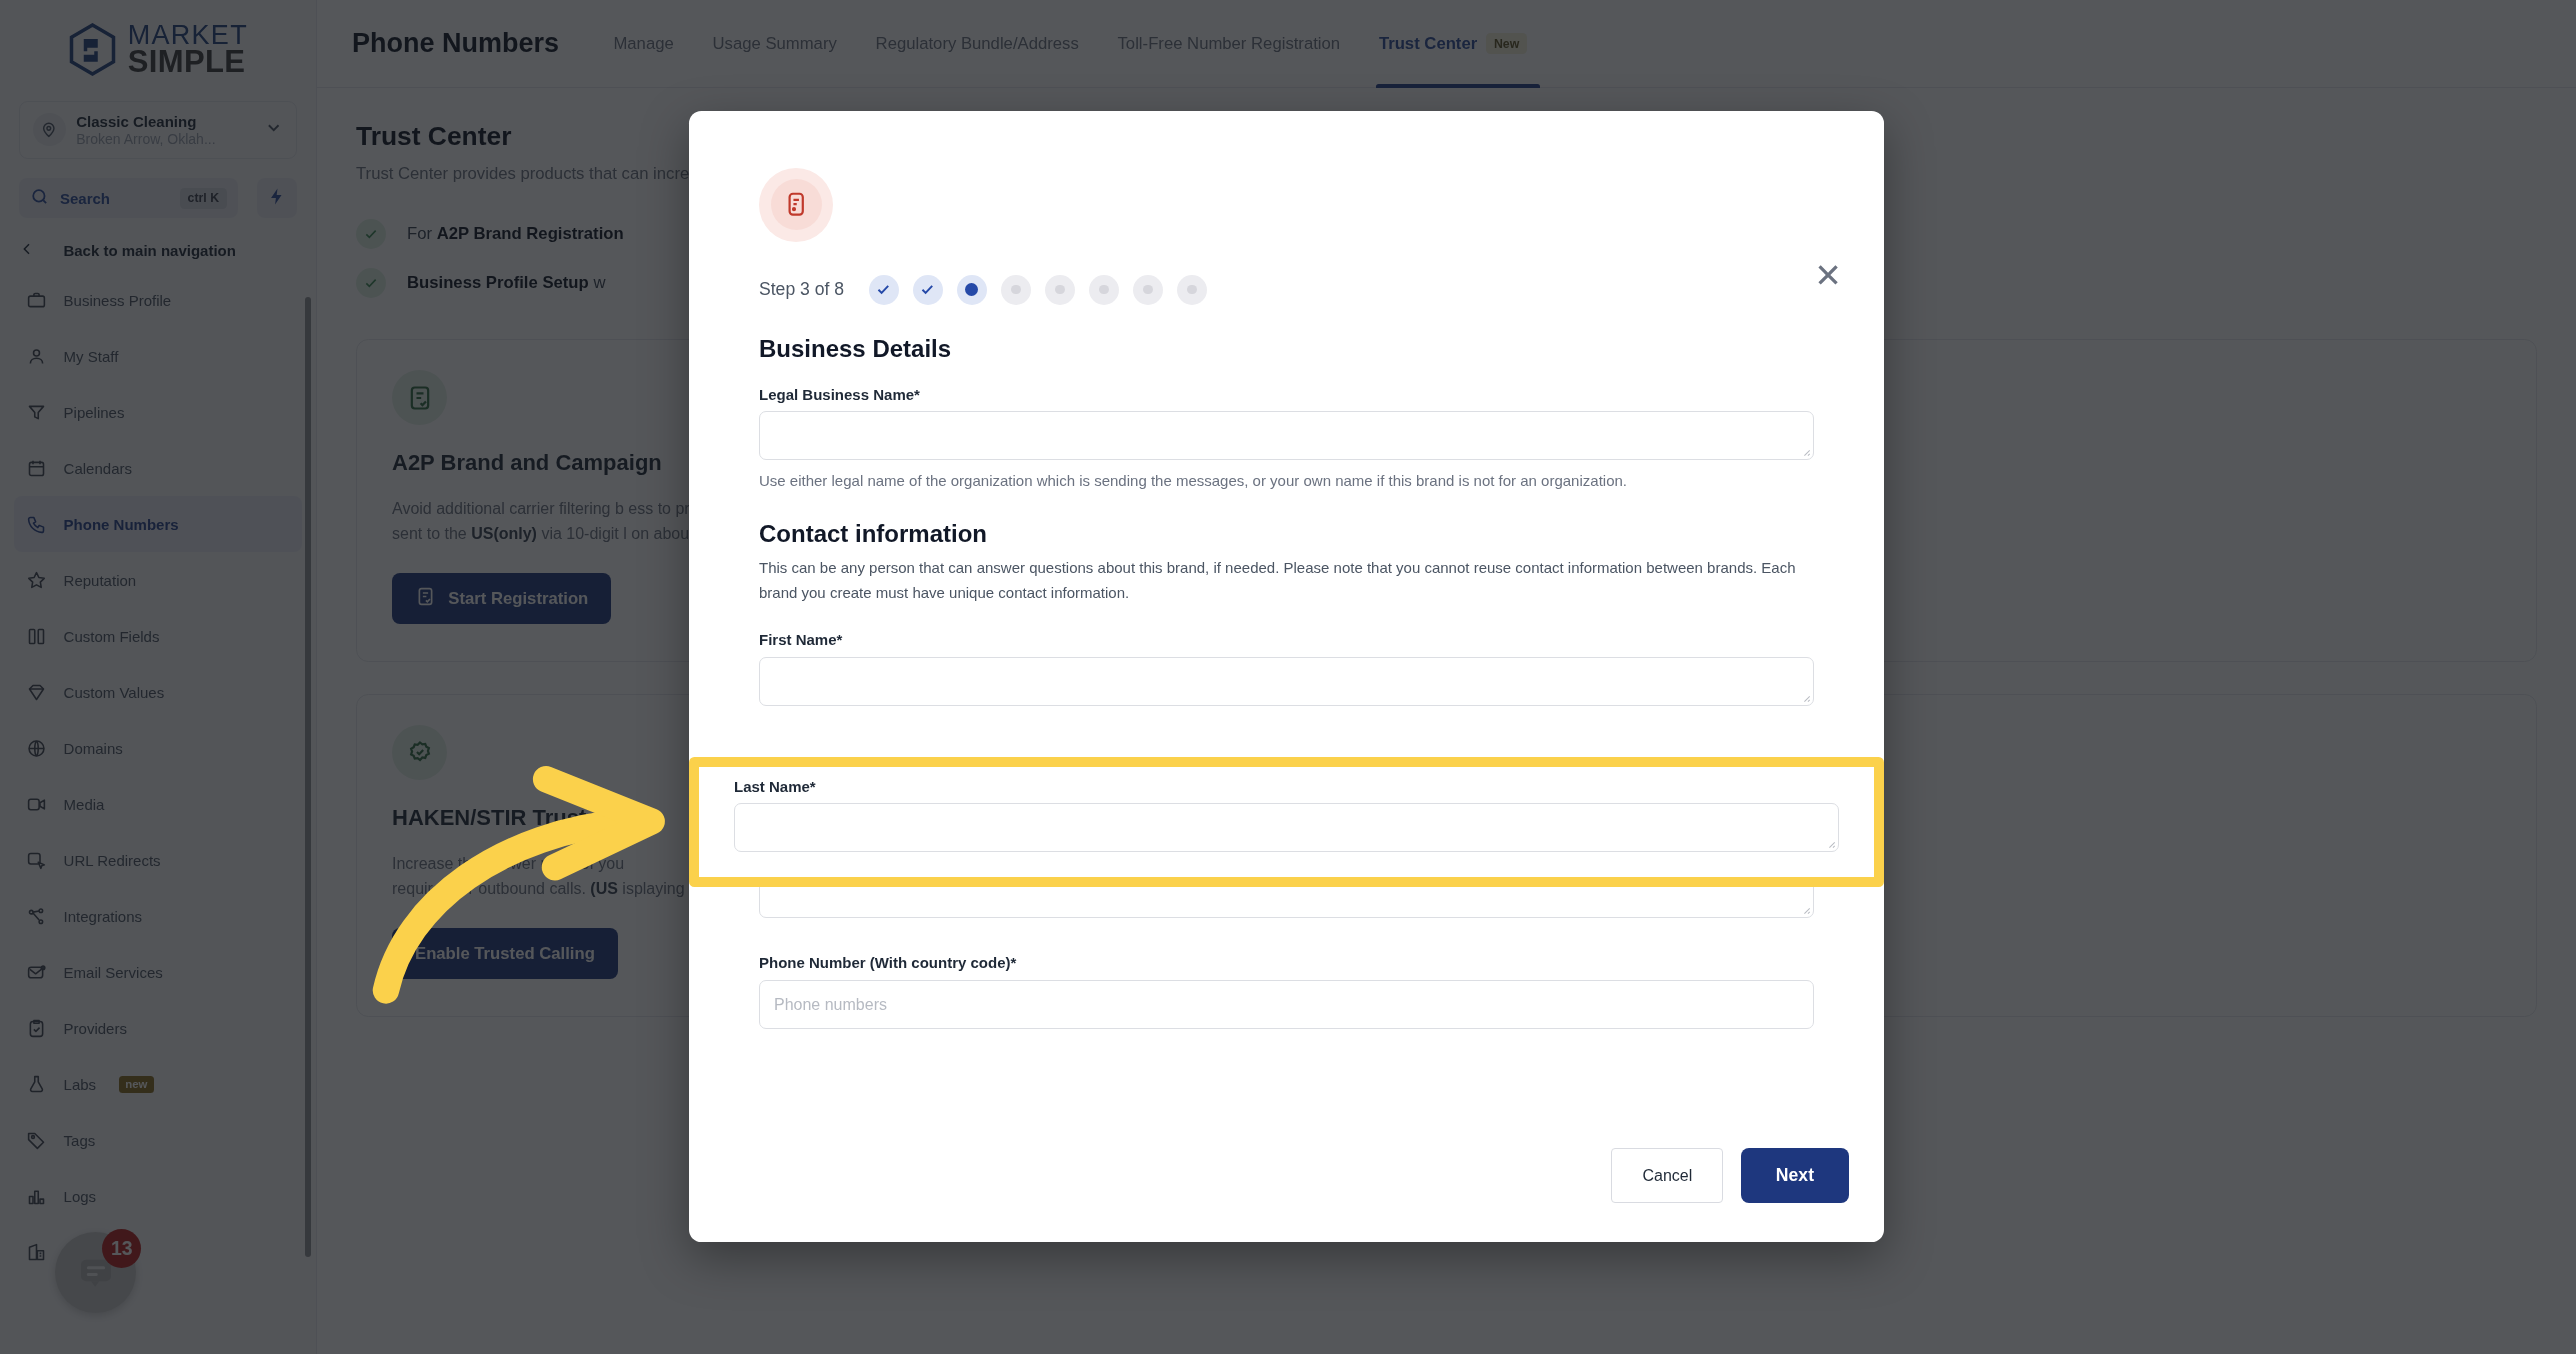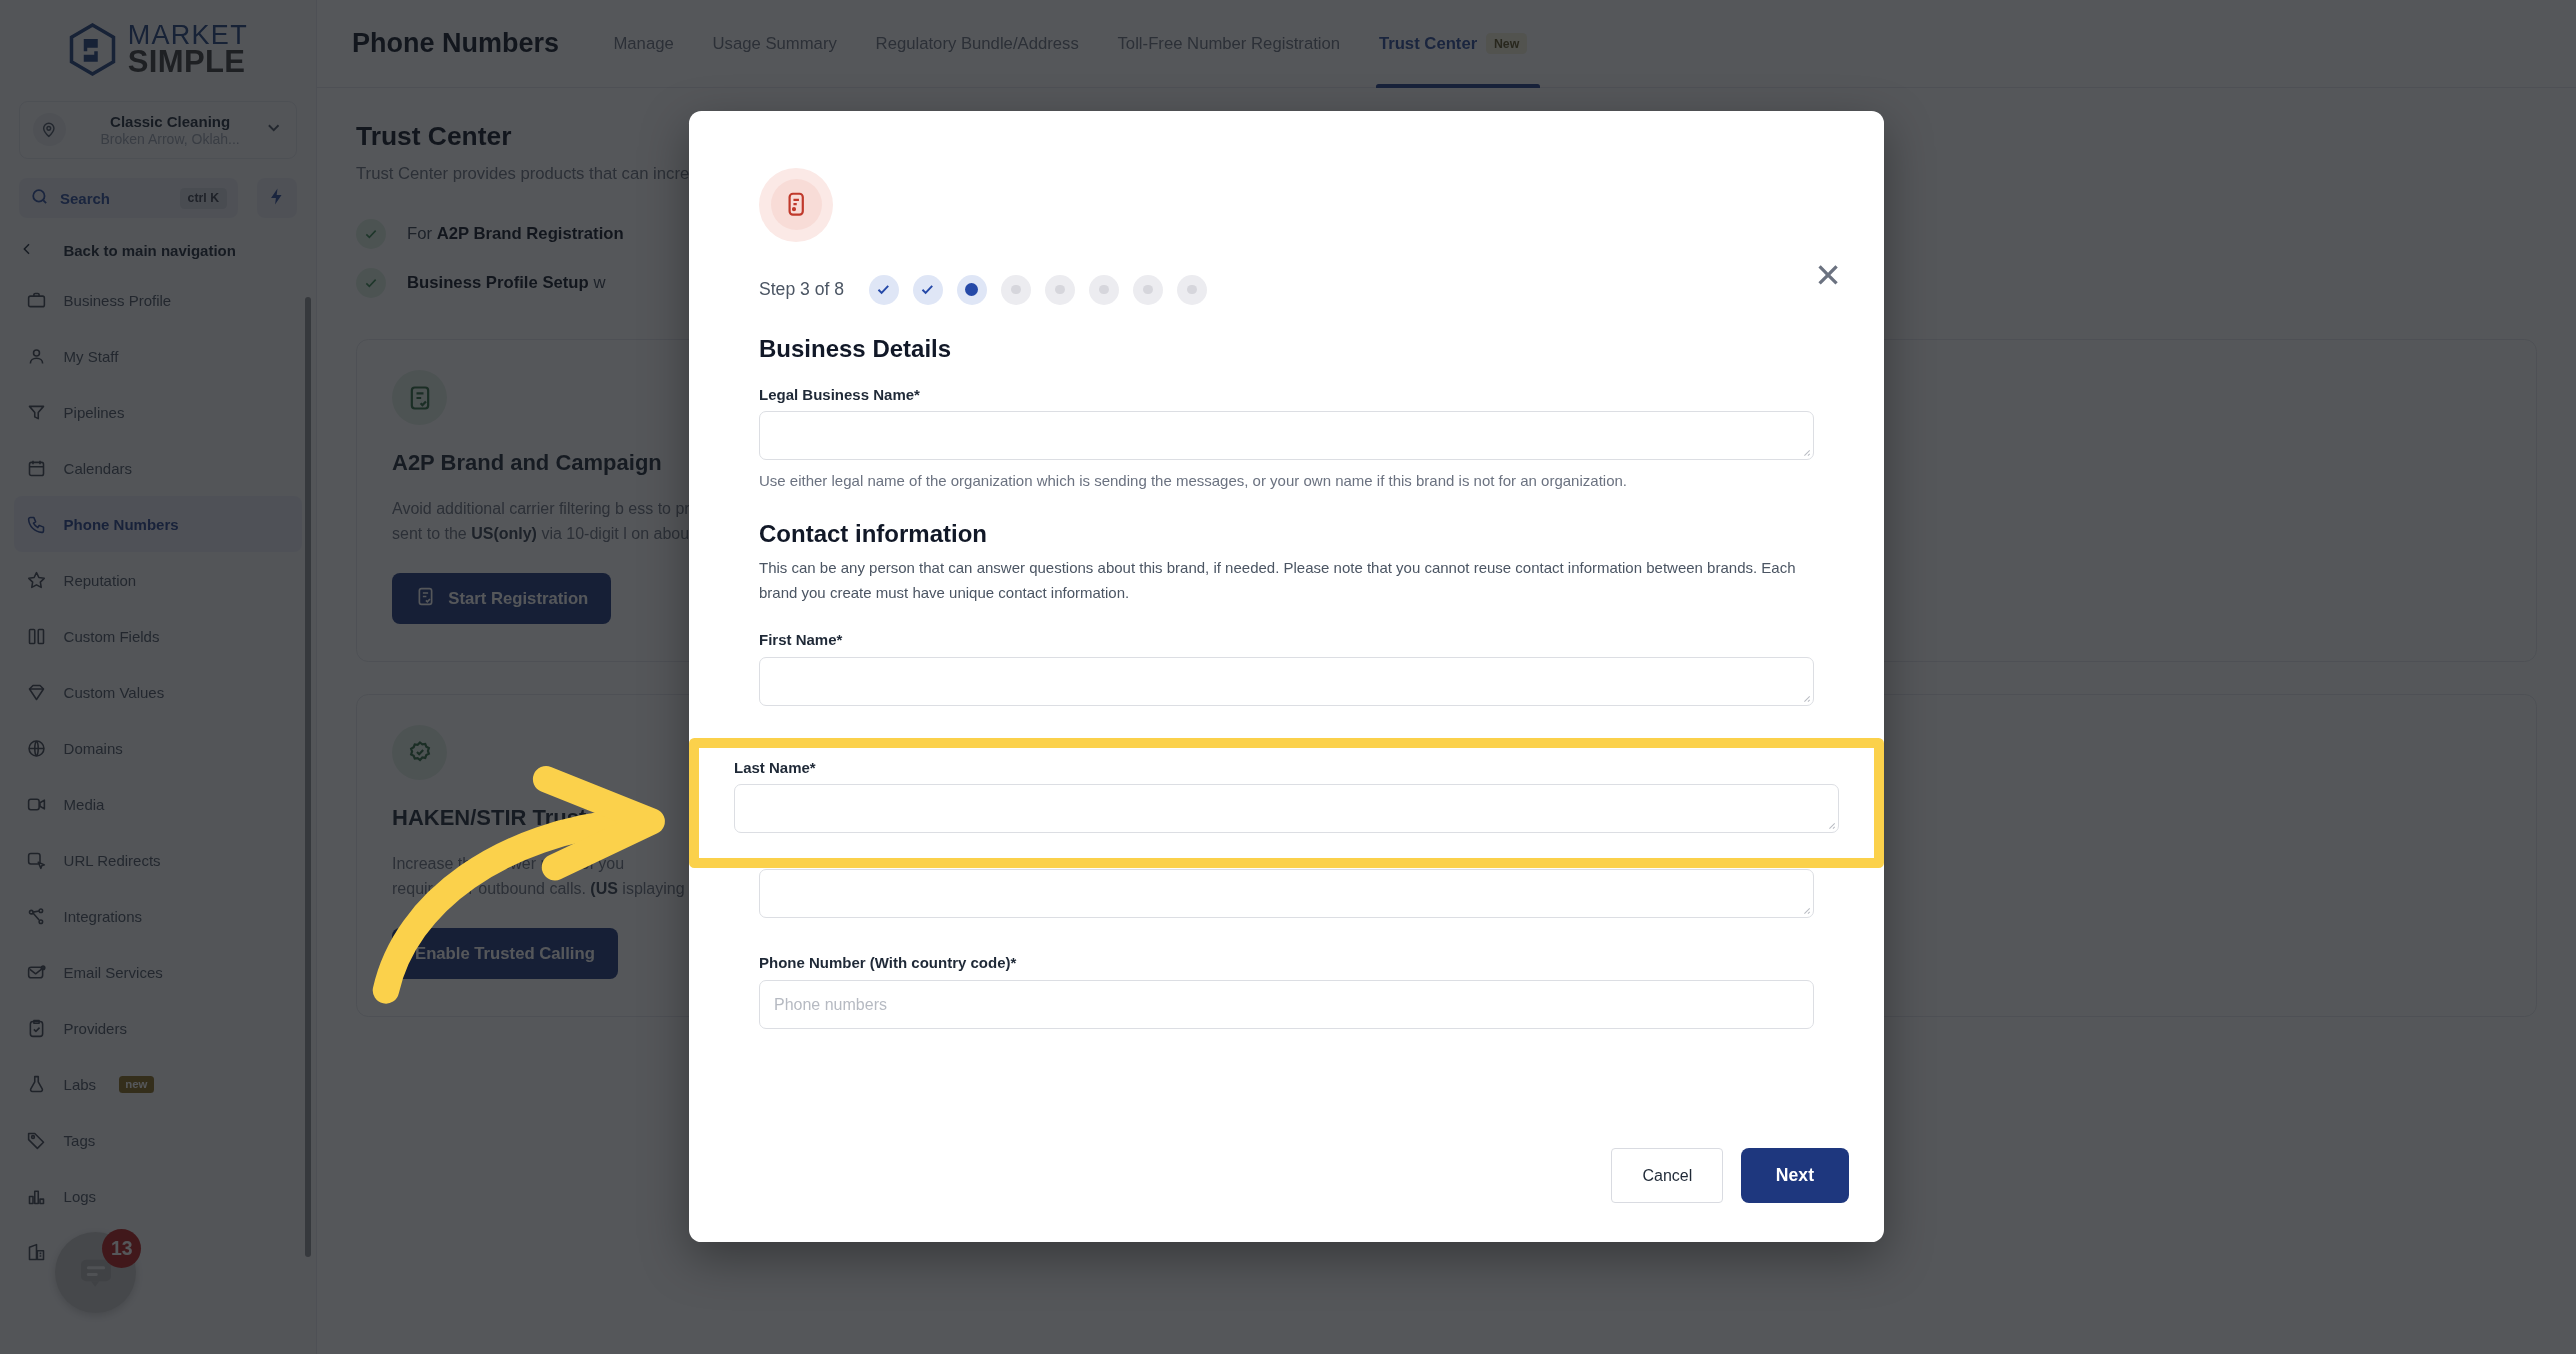--- a/index.html
+++ b/index.html
@@ -35,21 +35,20 @@
   .logo-line2 { font-size: 31px; letter-spacing: 0.4px; color:#3a3a3c; font-weight:800; }
 
   .location-card {
     margin: 8.8px 19.4px 0 19.4px;
     border: 0.9px solid #e3e4e8;
     border-radius: 8.8px;
     height: 58px;
     display: flex; align-items: center;
     padding: 0 12.3px;
     background: transparent;
-    text-align: center;
   }
   .loc-avatar {
     width: 33px; height: 33px; border-radius: 50%;
     background: #e8e9ed;
     display:flex; align-items:center; justify-content:center;
     flex: 0 0 33px;
   }
   .loc-texts { margin-left: 10.6px; flex: 1 1 auto; overflow:hidden; }
   .loc-name { font-size: 15px; font-weight: 700; color:#1f2937; white-space:nowrap; }
   .loc-sub { font-size: 14px; color:#9aa1ae; white-space:nowrap; margin-top:0.9px; }
@@ -221,21 +220,21 @@
   .f-wrap { position: relative; }
   .resize-grip {
     position:absolute; right: 3.5px; bottom: 3.5px; width: 10.6px; height: 10.6px;
     pointer-events:none;
   }
   .f-hint { font-size: 15px; color:#6b7280; line-height:1.6; margin-top: 8.8px; }
 
   
   .hl-group {
     position:absolute; z-index: 70;
-    left: 689px; top: 738px; width: 1195px; height: 130px;
+    left: 689px; top: 757px; width: 1195px; height: 130px;
     background: #ffffff;
     border: 10.6px solid #FBD14B;
     border-radius: 5.3px;
     padding: 10.6px 35px 0 35px;
   }
   .hl-group .f-label { margin-top: 0; }
 
   .modal-actions {
     position:absolute; left: 35px; right: 35px; bottom: 39px;
     display:flex; justify-content:flex-end; gap: 17.6px;

